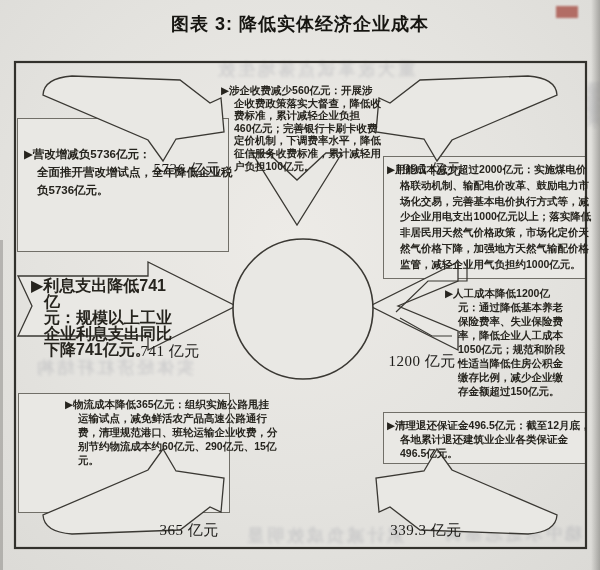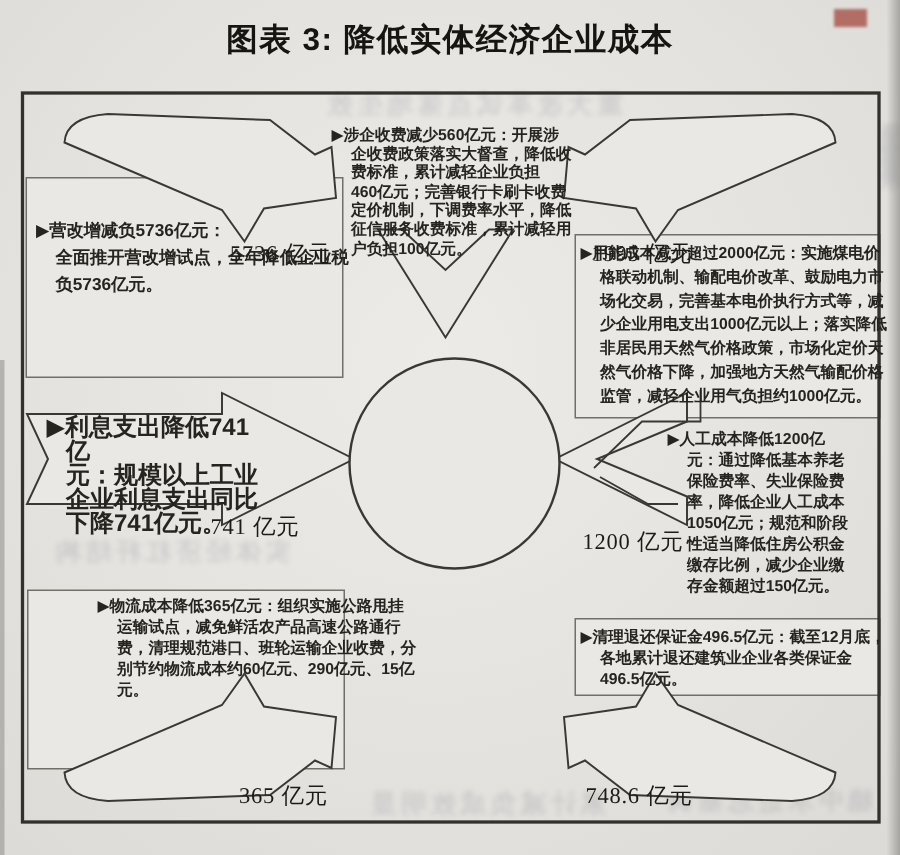--- a/index.html
+++ b/index.html
@@ -3,21 +3,21 @@
 <meta charset="utf-8">
 <style>
   html,body{margin:0;padding:0;}
   .stage{
     position:relative;width:600px;height:570px;overflow:hidden;
     font-family:"Liberation Sans","DejaVu Sans",sans-serif;
     background:radial-gradient(circle at 48% 42%, #edebe7 0%, #e4e3df 55%, #dbdad6 100%);
   }
   .title{
     position:absolute;left:0;top:12px;width:600px;text-align:center;
-    font-size:21px;font-weight:700;color:#161511;letter-spacing:1px;
+    font-size:18px;font-weight:700;color:#161511;letter-spacing:1px;
   }
   
   .ghost{
     position:absolute;font-weight:700;color:#3c415a;opacity:.13;
     filter:blur(1.7px);transform:scaleX(-1);font-size:17px;letter-spacing:3px;white-space:nowrap;
   }
   .ghost.v{writing-mode:vertical-rl;transform:scaleX(-1);font-size:14px;letter-spacing:4px;}
   .g0{left:215px;top:58px;} .g1{left:26px;top:226px;} .g2{left:34px;top:356px;}
   .g3{left:244px;top:524px;} .g4{left:442px;top:522px;} .g5{left:584px;top:70px;height:460px;}
   .edge-right{
@@ -145,16 +145,16 @@
 元。</div>
   <div class="ptext p7">▶清理退还保证金496.5亿元：截至12月底，
 各地累计退还建筑业企业各类保证金
 496.5亿元。</div>
 
   <div class="vlabel v5736">5736 亿元</div>
   <div class="vlabel v2000">1995 亿元</div>
   <div class="vlabel v741">741 亿元</div>
   <div class="vlabel v1200">1200 亿元</div>
   <div class="vlabel v365">365 亿元</div>
-  <div class="vlabel v496">748.6 亿元</div>
+  <div class="vlabel v496">339.3 亿元</div>
 
 
 </div>
 
 </body></html>

